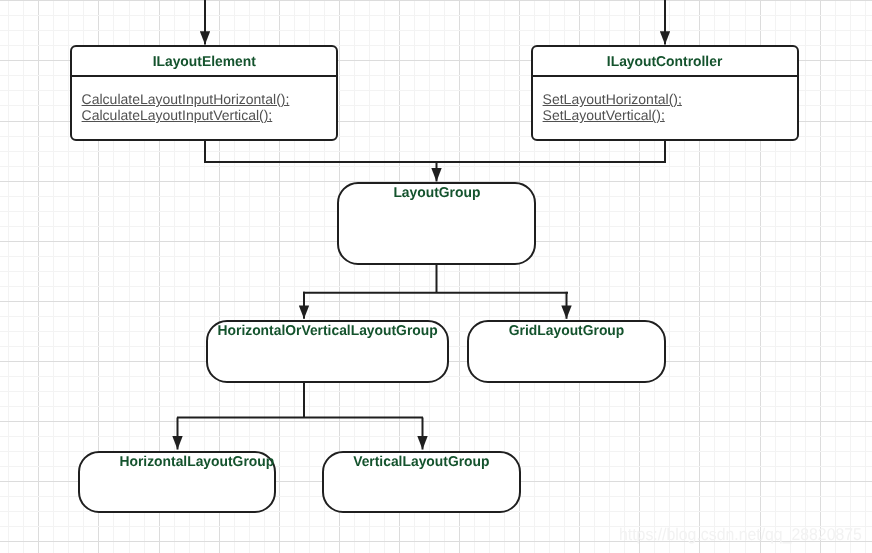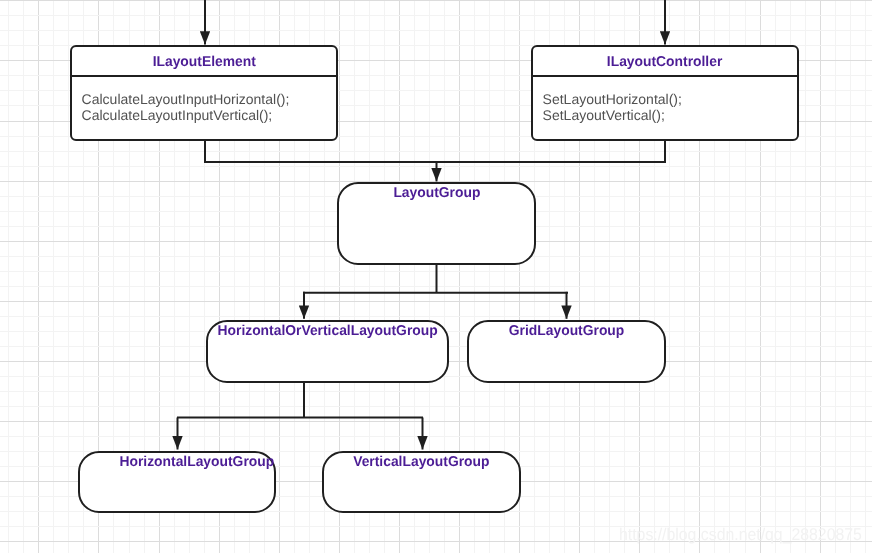--- a/index.html
+++ b/index.html
@@ -36,21 +36,21 @@
     box-sizing: border-box;
     border: 2px solid #1f1f1f;
     border-radius: 6px;
     background: #ffffff;
     display: flex;
     flex-direction: column;
   }
   .node .title {
     font-weight: bold;
     font-size: 14.3px;
-    color: #4c1d95;
+    color: #14532d;
     text-align: center;
     white-space: nowrap;
   }
   .node .title > span {
     display: inline-block;
     transform: scaleX(0.969) translateZ(0);
     transform-origin: center center;
   }
   .node.simple {
     align-items: center;
@@ -69,20 +69,21 @@
   .node.compartment .body {
     opacity: 0.999;
     flex: 1;
     font-size: 14px;
     color: #515151;
     padding: 14.3px 0 0 9.6px;
     line-height: 16.1px;
   }
   .node.compartment .body .member {
     white-space: nowrap;
+    text-decoration: underline;
   }
   .link {
     fill: none;
     stroke: #1f1f1f;
     stroke-width: 2;
     marker-end: url(#arrow);
   }
   .link.nohead { marker-end: none; }
   .watermark {
     position: absolute;

